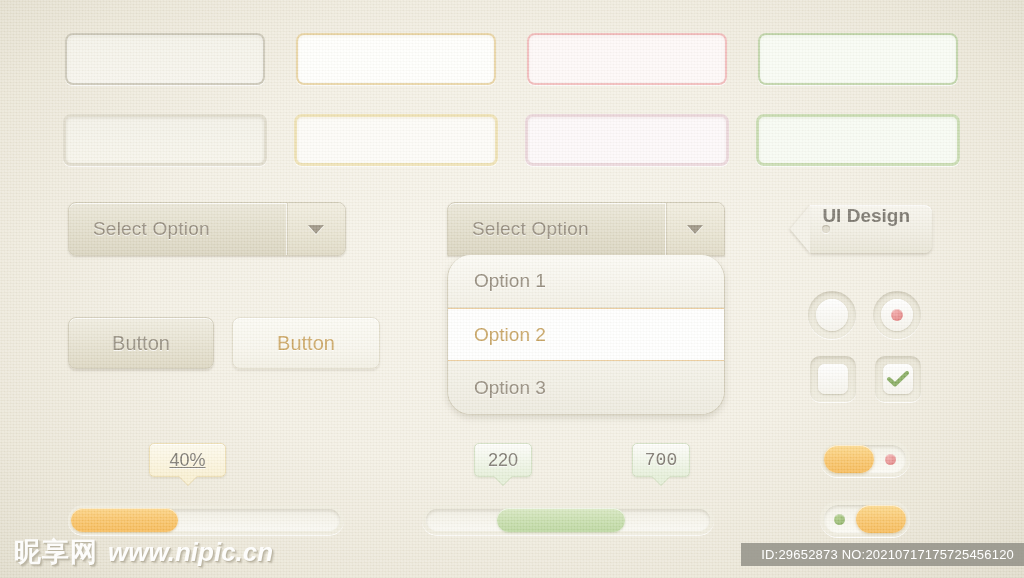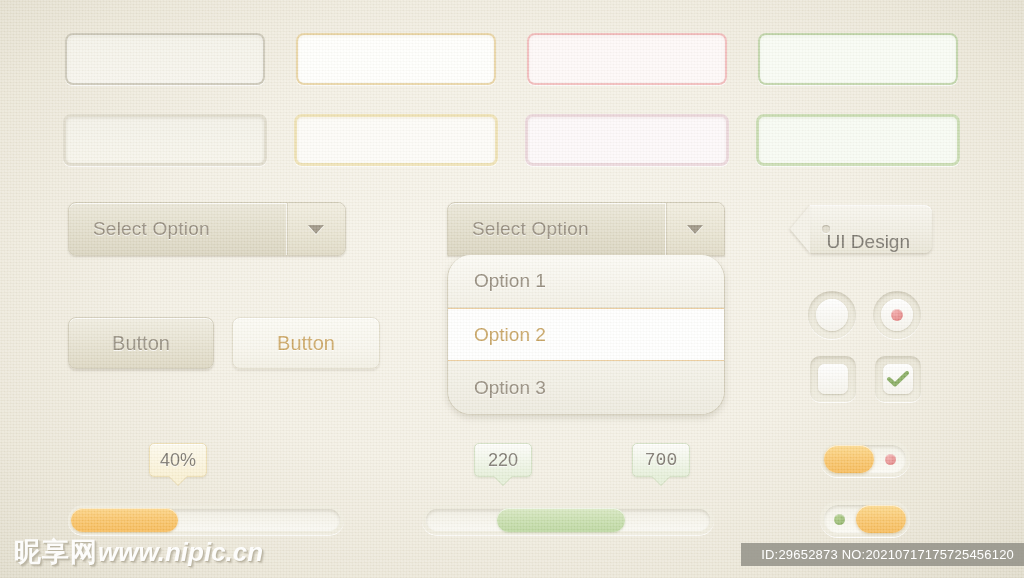--- a/index.html
+++ b/index.html
@@ -158,29 +158,30 @@
     border-left: none; border-right: none;
     box-shadow: inset 0 1px 0 rgba(255,255,255,1);
   }
   .dropitem.last { border-bottom: none; background: linear-gradient(180deg,#f3f1e7,#ebe8dc); text-align: right; }
 
   
   .tag {
     position: absolute;
     height: 48px;
     display: flex;
-    align-items: flex-end;
+    align-items: flex-start;
     justify-content: flex-end;
     padding-right: 22px;
     box-sizing: border-box;
     background: linear-gradient(180deg,#f7f5ed 0%,#efece0 55%,#e6e2d2 100%);
     border-radius: 0 8px 8px 0;
     box-shadow: 0 2px 3px rgba(140,132,108,.35), inset 0 1px 0 rgba(255,255,255,.9);
     font-size: 19px;
     color: #6e6a61;
+    font-weight: bold;
   }
   .tag .tip {
     position: absolute;
     left: -20px; top: 0;
     width: 0; height: 0;
     border-top: 24px solid transparent;
     border-bottom: 24px solid transparent;
     border-right: 20px solid #f3f0e6;
     filter: drop-shadow(-1px 1px 1px rgba(140,132,108,.3));
   }
@@ -350,20 +351,21 @@
   }
   .tdot.red { background: radial-gradient(circle at 35% 30%,#f0a3a3,#da6e6e); box-shadow: inset 0 1px 1px rgba(255,255,255,.45); }
   .tdot.green { background: radial-gradient(circle at 35% 30%,#a8c97e,#7ba352); box-shadow: inset 0 1px 1px rgba(255,255,255,.45); }
 
   
   #wm {
     position: absolute;
     left: 14px; bottom: 8px;
     display: flex;
     align-items: baseline;
+    gap: 10px;
     opacity: .92;
   }
   #wm .cn {
     font-family: "DejaVu Sans", sans-serif;
     font-size: 27px;
     font-weight: bold;
     color: #ffffff;
     text-shadow: 1px 1px 0 #b9b3a0, 2px 2px 2px rgba(120,112,92,.4);
     letter-spacing: 1px;
   }
@@ -452,21 +454,21 @@
     <span class="knob square" style="width:30px;height:30px;"></span>
   </div>
   <div class="ctlwell square" style="left:875px; top:356px; width:46px; height:46px;">
     <span class="knob square" style="width:30px;height:30px;">
       <svg class="check" viewBox="0 0 22 16">
         <path d="M2 8 L8 13.5 L20 2" fill="none" stroke="#7ba352" stroke-width="4" stroke-linecap="round" stroke-linejoin="round"></path>
       </svg>
     </span>
   </div>
 
-  <div class="tooltip yellow" style="left:149px; top:443px; width:58px;">
+  <div class="tooltip yellow" style="left:149px; top:443px; width:77px;text-decoration:underline;">
     <span>40%</span>
     <span class="pt"></span>
   </div>
   <div class="track" style="left:68px; top:505px; width:276px;">
     <div class="inner"></div>
     <div class="fill-orange" id="fill-single" style="left:-1px; width:40%;"></div>
   </div>
 
   <div class="tooltip green" style="left:474px; top:443px; width:58px;">
     <span>220</span>

